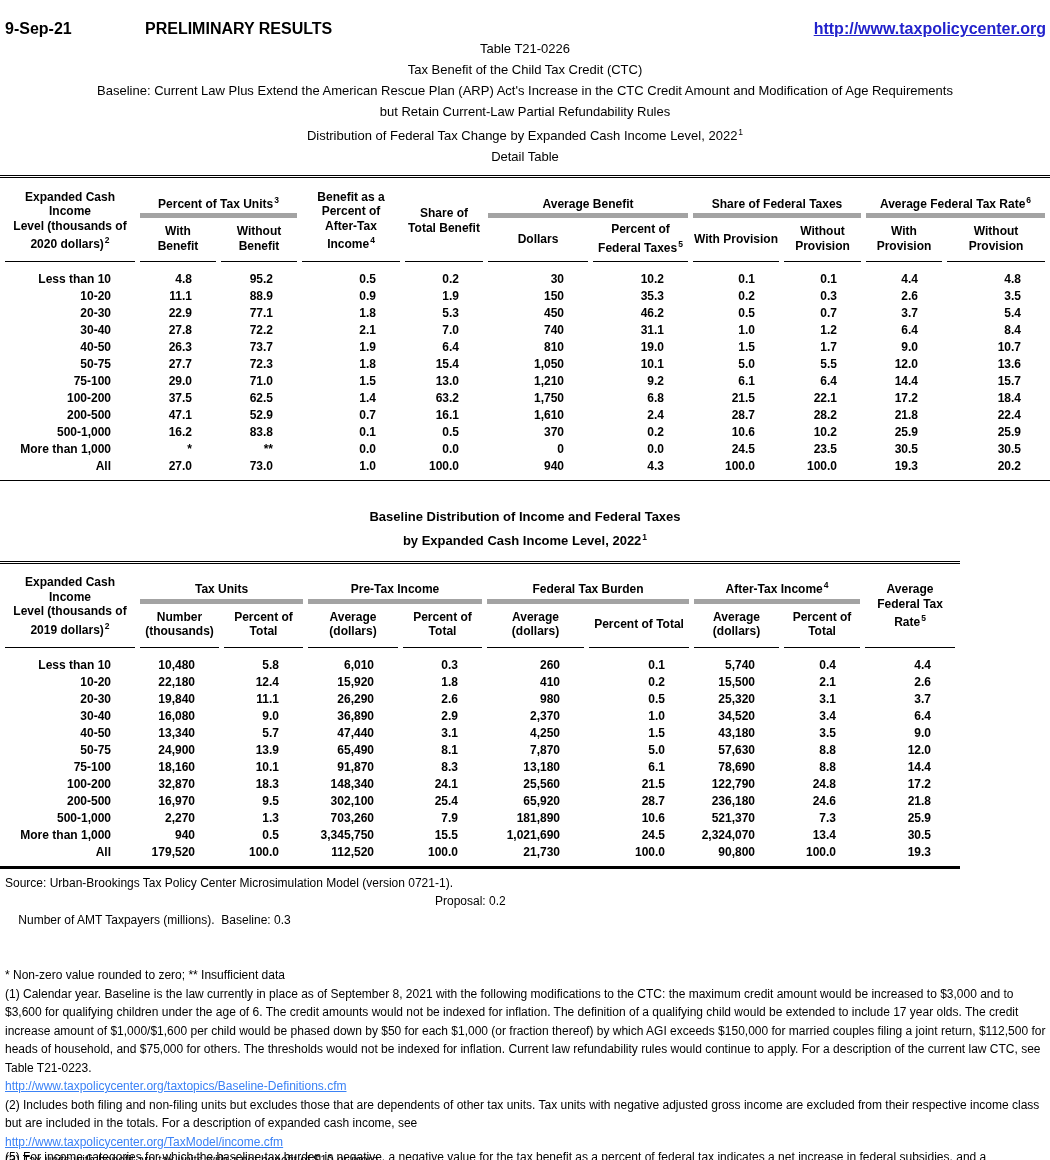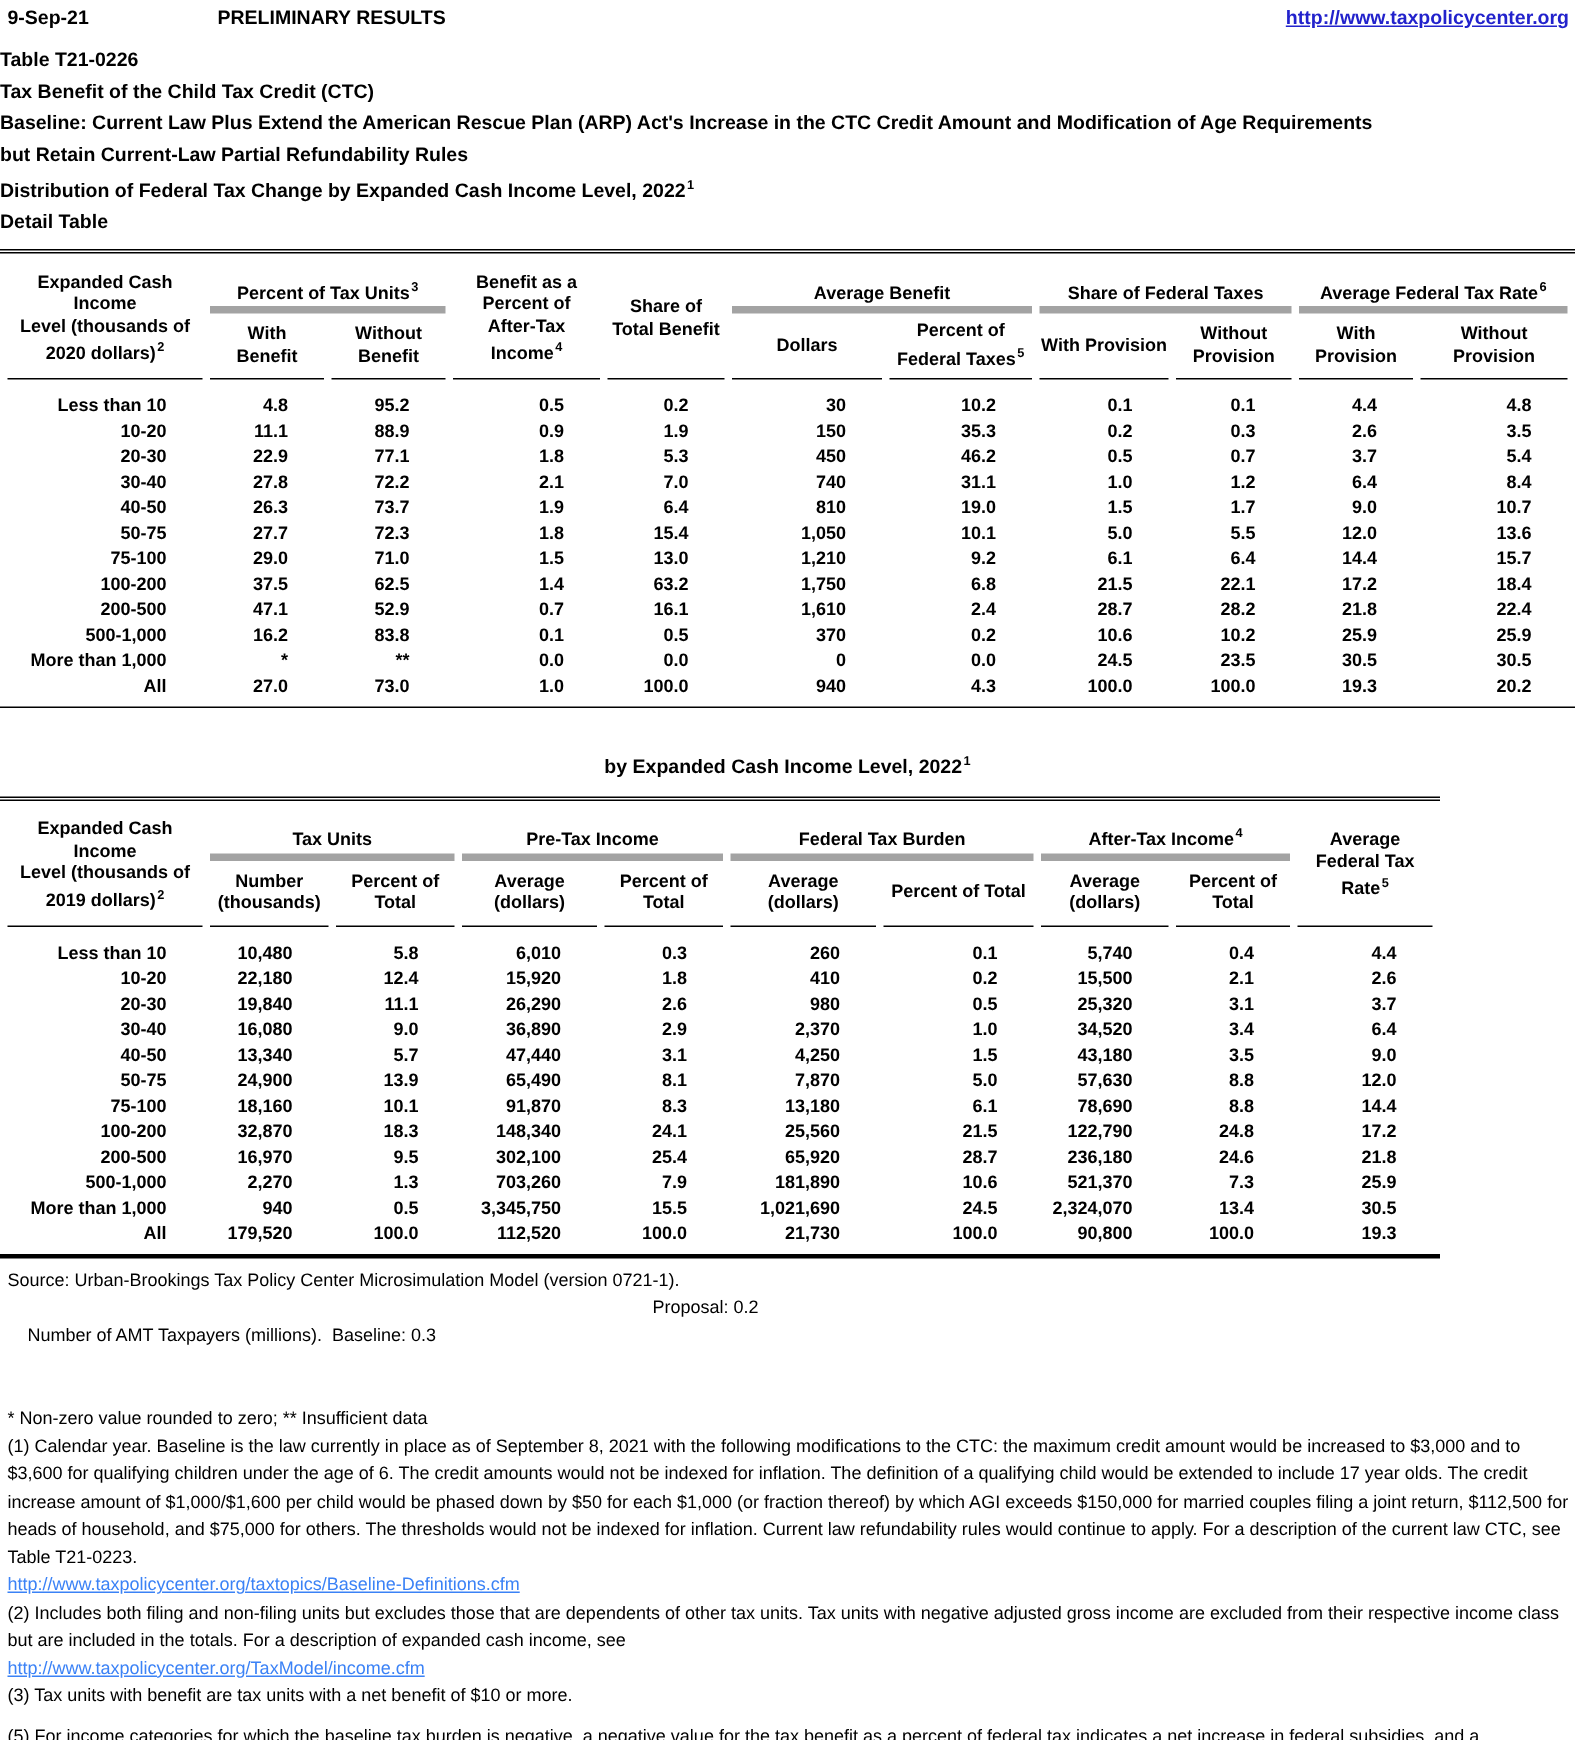--- a/index.html
+++ b/index.html
@@ -2,26 +2,26 @@
 <html><head>
 <meta charset="utf-8">
 <style>
   * { box-sizing: border-box; margin: 0; padding: 0; }
   body {
     width: 1050px; height: 1160px; position: relative; overflow: hidden;
     background: #ffffff; color: #000;
     font-family: "Liberation Sans", sans-serif;
   }
   
-  .topbar { display: flex; padding: 4px 4px 0 5px; font-size: 13px; font-weight: bold; align-items: flex-start; }
+  .topbar { display: flex; padding: 4px 4px 0 5px; font-size: 16px; font-weight: bold; align-items: flex-start; margin-top: 16px; }
   .topbar .date { width: 140px; }
   .topbar .status { flex: 1; text-align: left; }
   .topbar a { color: #2222cc; text-decoration: underline; font-weight: bold; }
   
-  .titles { margin-top: 10px; font-weight: bold; font-size: 13px; line-height: 21px; }
+  .titles { margin-top: 0; text-align: center; font-weight: normal; font-size: 13px; line-height: 21px; }
   .title2 { margin-top: 25px; text-align: center; font-weight: bold; font-size: 13px; line-height: 21px; }
   sup { font-size: 8.5px; margin-left: 1px; }
   
   .tblwrap1 { margin-top: 8px; width: 1050px; border-top: 3px double #000; border-bottom: 1px solid #000; padding: 2px 0 5px 0; }
   .tblwrap2 { margin-top: 9px; width: 960px; border-top: 3px double #000; border-bottom: 3px solid #000; padding: 2px 0 5px 0; }
   table { border-collapse: separate; border-spacing: 5px 0; table-layout: fixed; font-size: 12px; font-weight: bold; }
   .t1 { width: 1050px; }
   .t2 { width: 960px; }
   thead th { font-weight: bold; white-space: pre-line; line-height: 14.5px; padding: 0; }
   th.grp { text-align: center; vertical-align: bottom; border-bottom: 5px solid #a3a3a3; padding-bottom: 2px; height: 38px; }
@@ -258,20 +258,21 @@
           <td>100.0</td>
           <td>100.0</td>
           <td>19.3</td>
           <td>20.2</td>
         </tr>
       </tbody>
   </table>
 </div>
 
 <div class="title2">
+  <div>Baseline Distribution of Income and Federal Taxes</div>
   <div><span>by Expanded Cash Income Level, 2022</span><sup>1</sup></div>
 </div>
 
 <div class="tblwrap2">
   <table class="t2">
     <colgroup>
       <col style="width:130px">
         <col style="width:79px">
         <col style="width:79px">
         <col style="width:90px">

